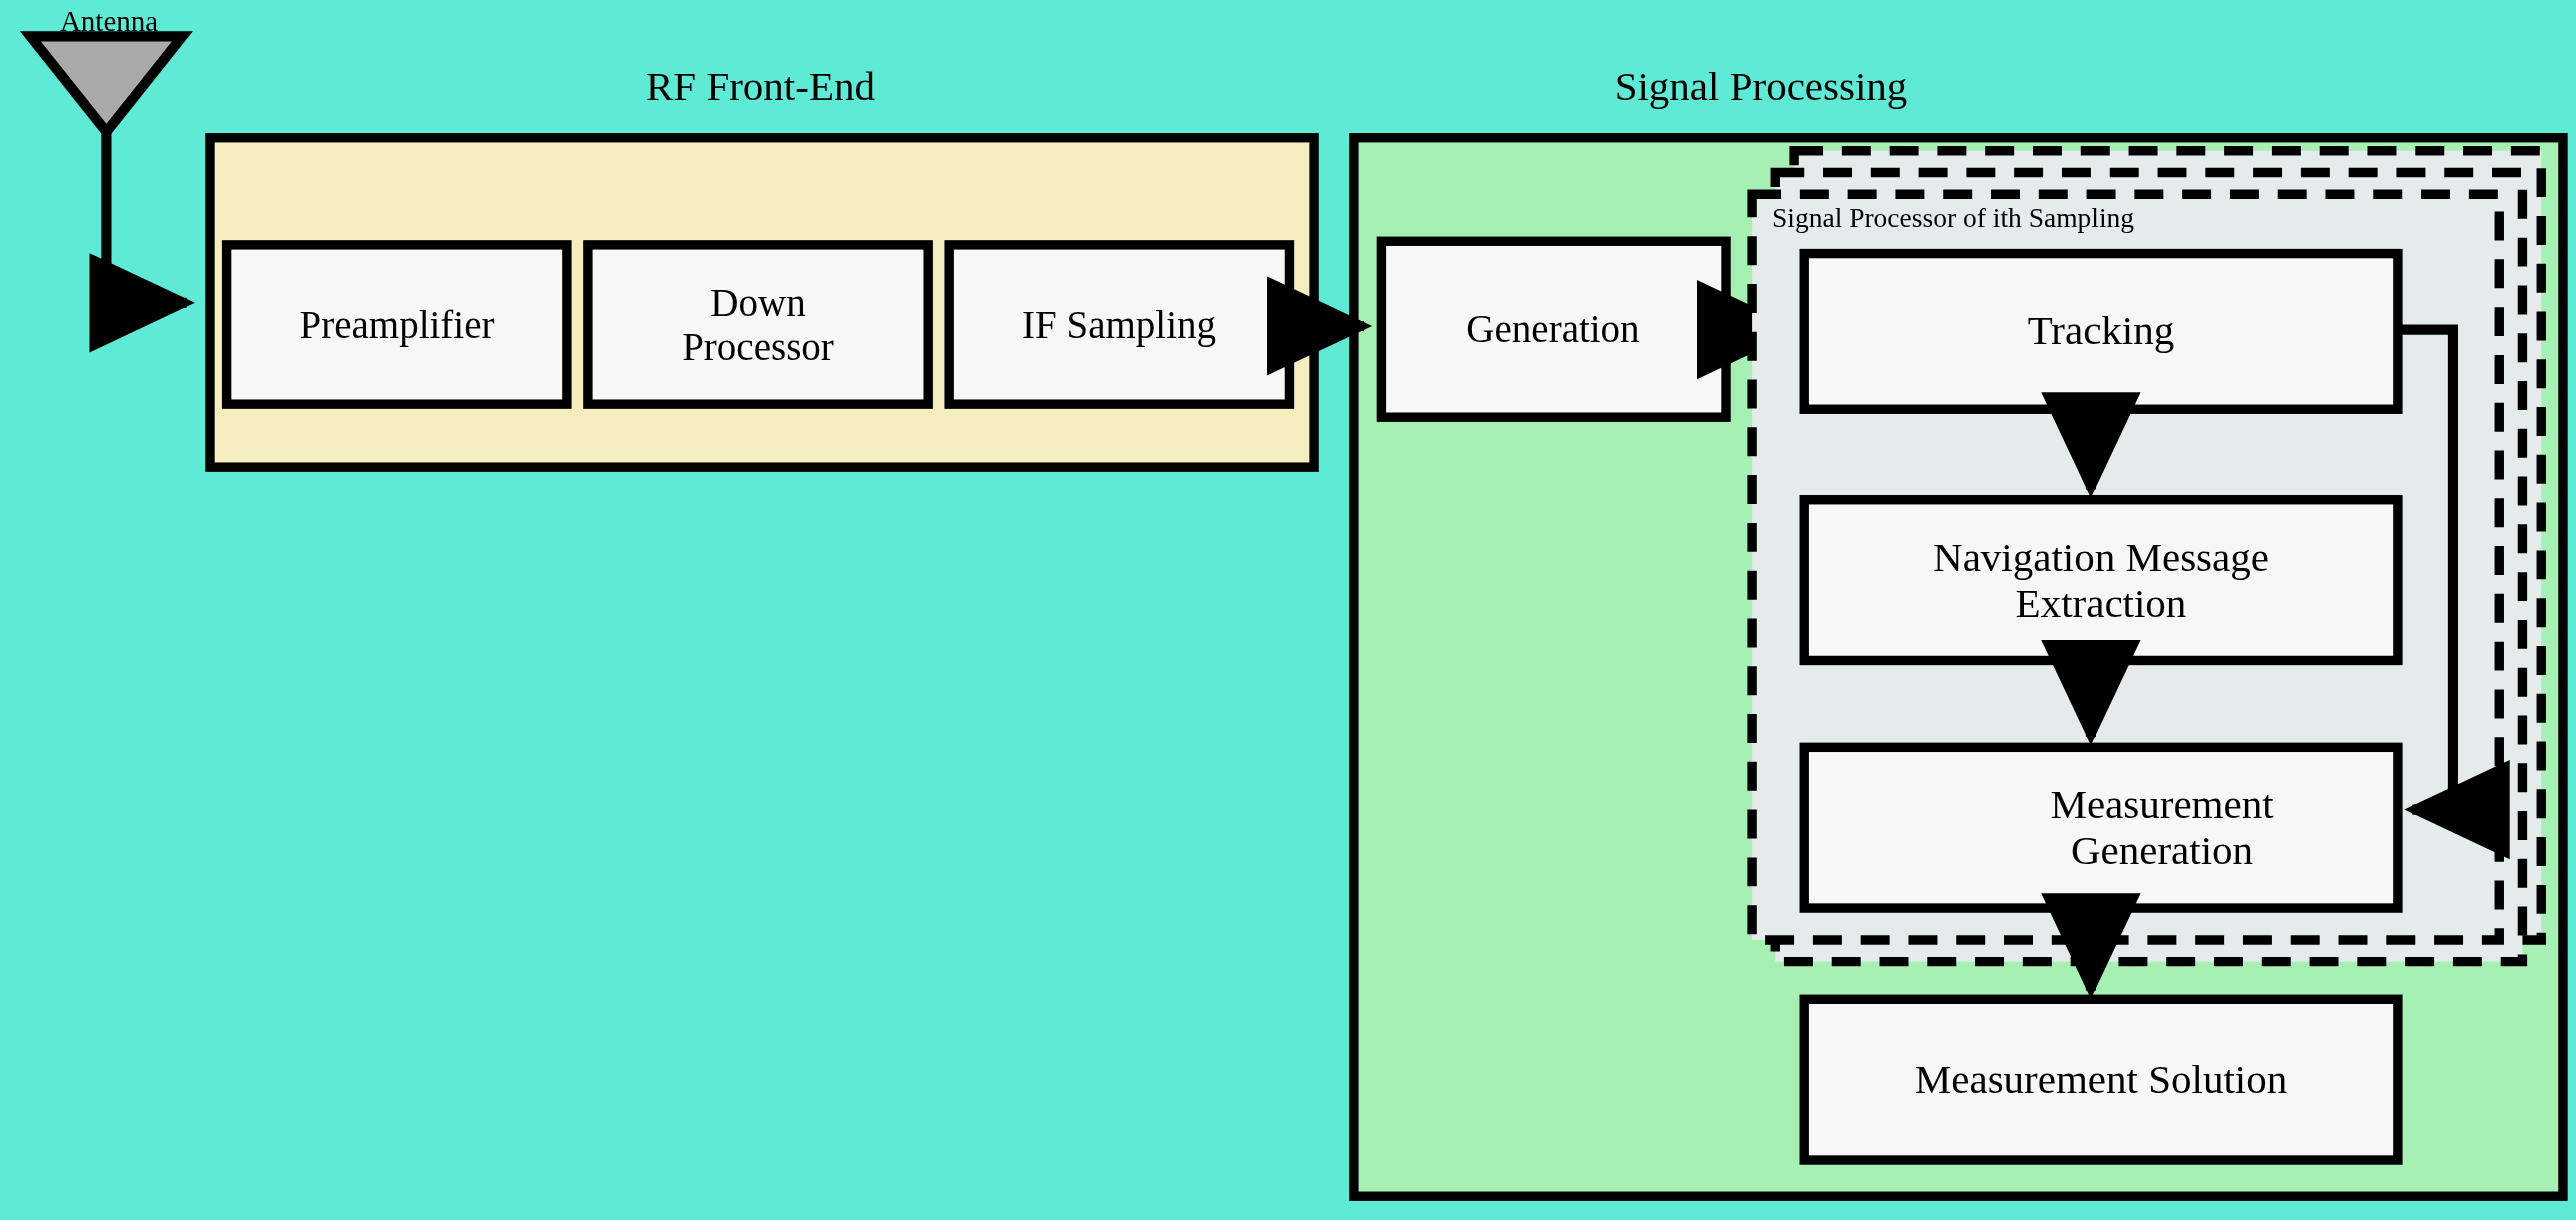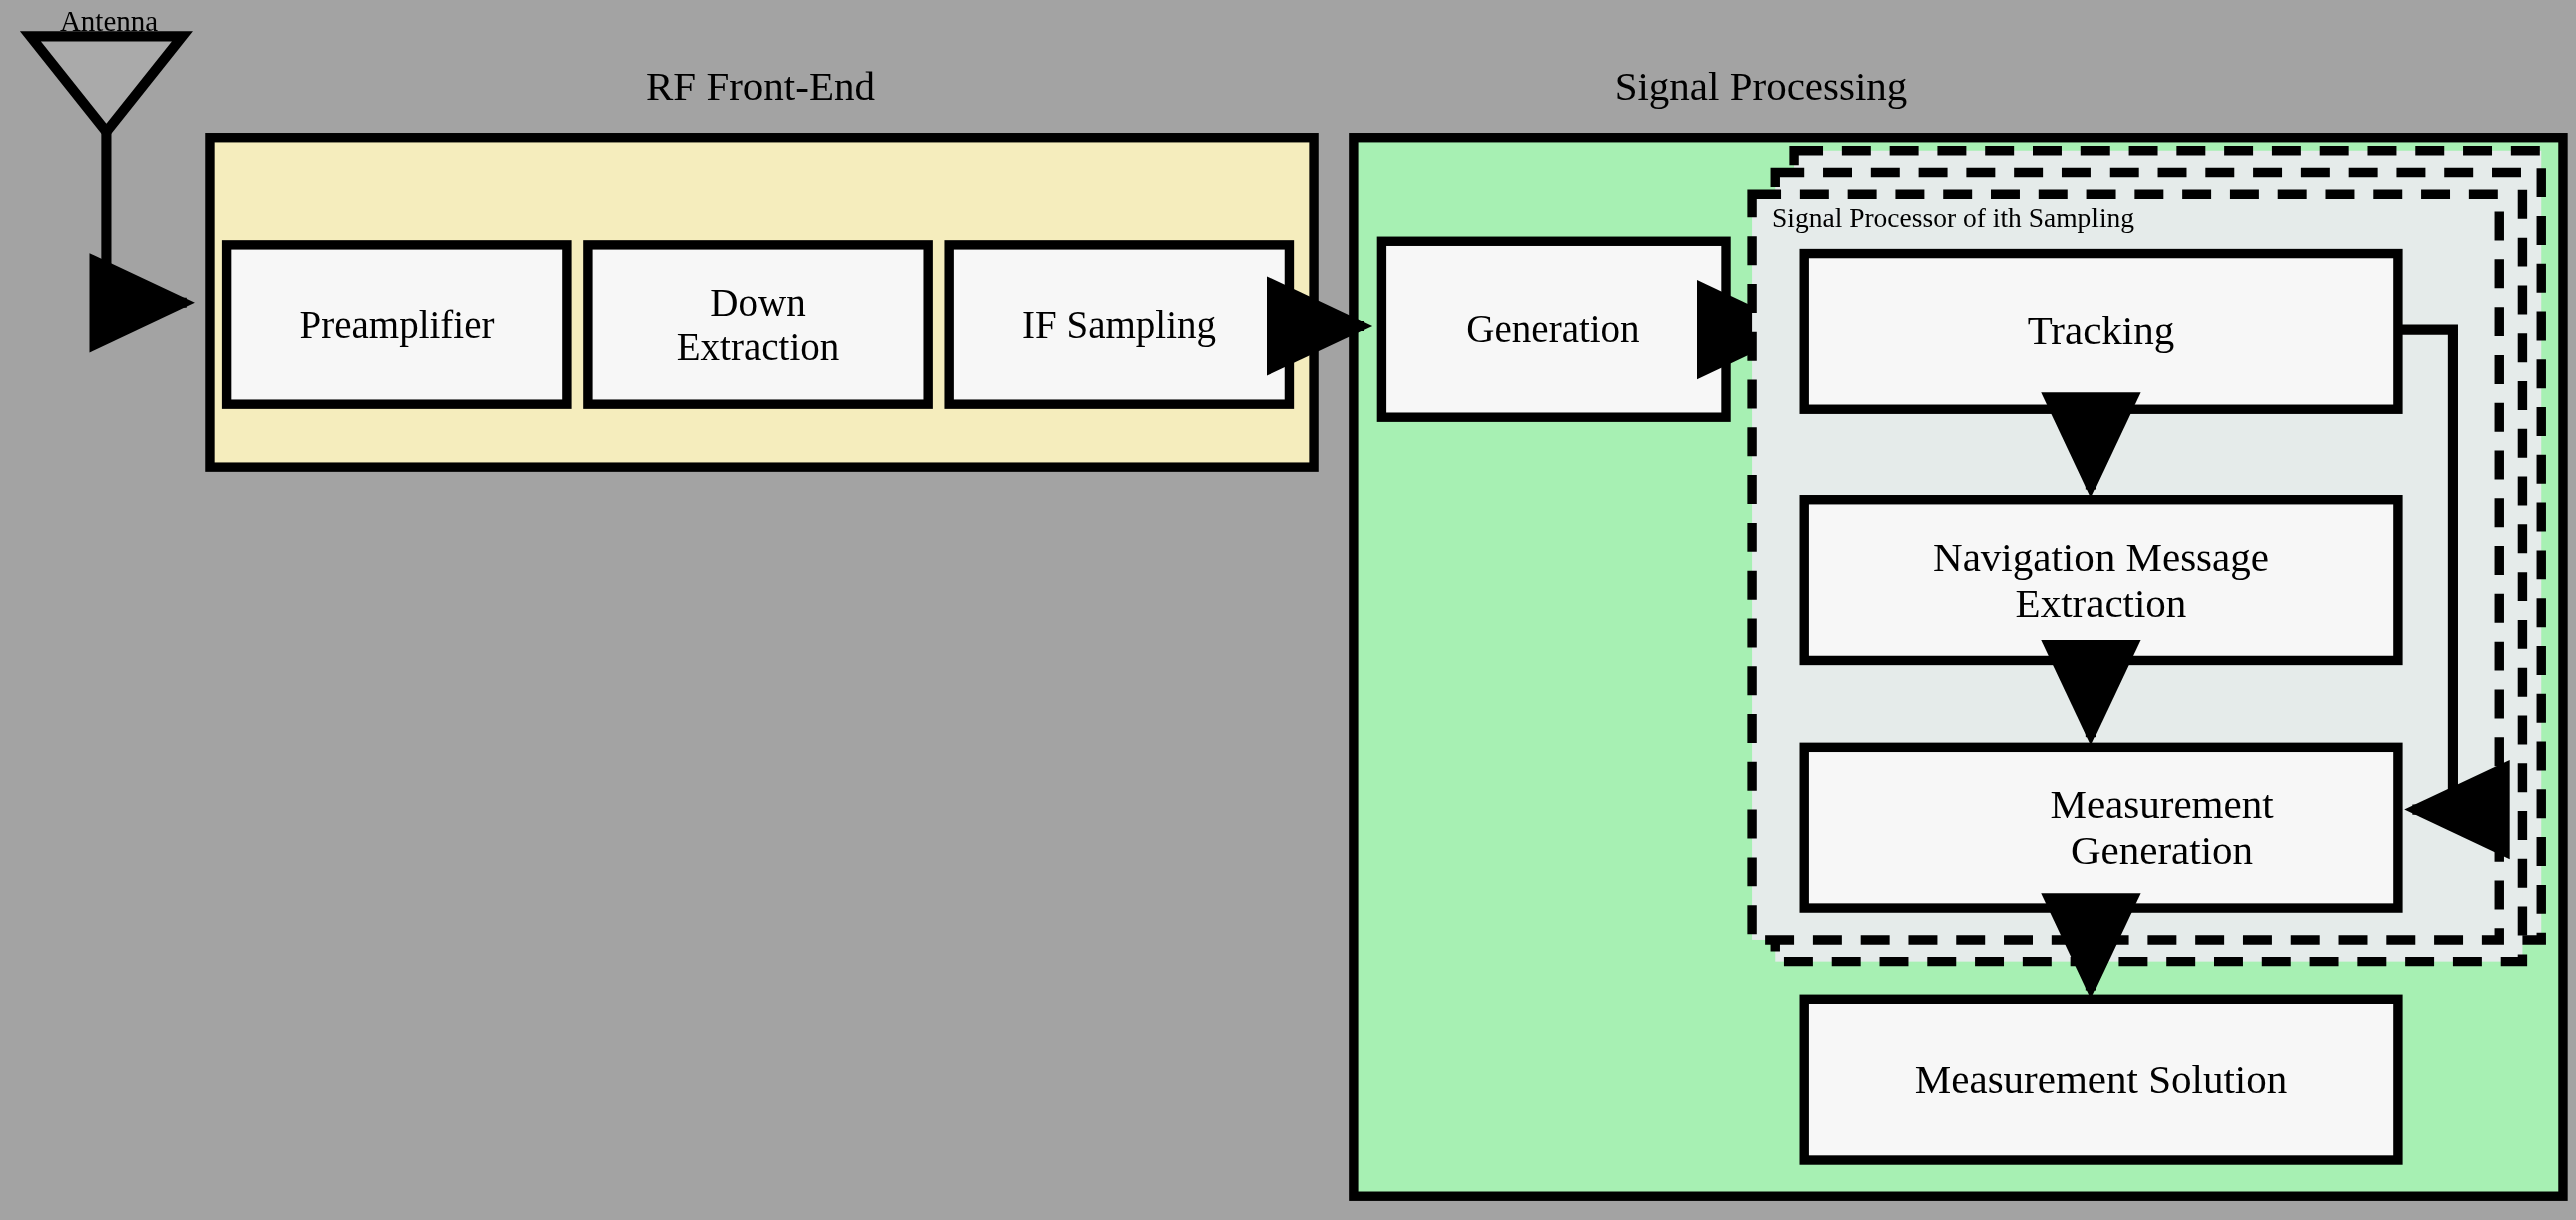--- a/index.html
+++ b/index.html
@@ -8,21 +8,21 @@
     padding: 0;
     background: #ffffff;
   }
   body {
     font-family: "Liberation Serif", "DejaVu Serif", serif;
   }
   #canvas {
     position: relative;
     width: 2576px;
     height: 1221px;
-    background: #a3a3a3;
+    background: #5eead4;
     overflow: hidden;
   }
   svg.layer {
     position: absolute;
     top: 0;
     left: 0;
     width: 2576px;
     height: 1221px;
   }
   .txt {
@@ -88,21 +88,21 @@
 
   <div class="txt" style="left:22px; top:4.3px; width:174px; height:33px; font-size:29px;">Antenna</div>
 
   <div class="txt" style="left:500px; top:64px; width:521px; height:45px; font-size:41px;">RF Front-End</div>
 
   <div class="txt" style="left:1399px; top:64px; width:724px; height:45px; font-size:41px;">Signal Processing</div>
 
   <div class="txt" style="left:232px; top:250px; width:330px; height:149px; font-size:39px;">Preamplifier</div>
 
   <div class="txt" style="left:593px; top:250px; width:330px; height:149px; font-size:39px;">Down
-Extraction</div>
+Processor</div>
 
   <div class="txt" style="left:954px; top:250px; width:330px; height:149px; font-size:39px;">IF Sampling</div>
 
   <div class="txt" style="left:1386px; top:246px; width:334px; height:166px; font-size:39px;">Generation</div>
 
   <div class="txt" style="left:1772px; top:201px; width:666px; height:35px; font-size:27.5px;
               justify-content:flex-start; text-align:left;">Signal Processor of ith Sampling</div>
 
   <div class="txt" style="left:1809px; top:258px; width:584px; height:146px; font-size:41px;">Tracking</div>
 

